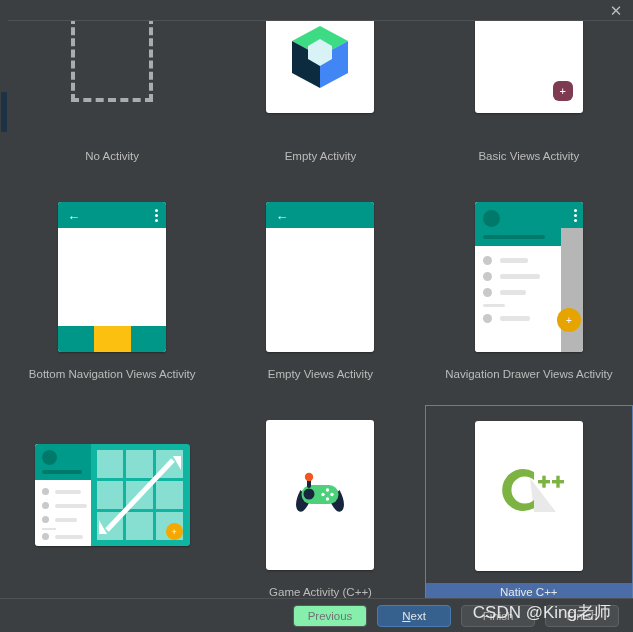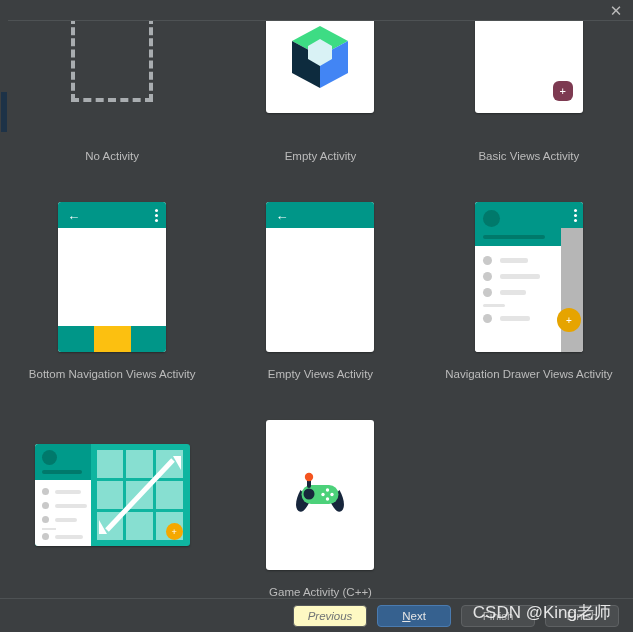--- a/index.html
+++ b/index.html
@@ -127,21 +127,21 @@
   .footer{
     position:absolute;left:0;bottom:0;width:633px;height:34px;background:#3c3f41;
     border-top:1px solid #4e5254;
     display:flex;align-items:center;justify-content:flex-end;gap:10px;padding-right:14px;box-sizing:border-box;
   }
   .btn{
     min-width:74px;height:22px;border-radius:4px;border:1px solid #5e6163;background:#4a4d4f;
     color:#b4b4b4;font-size:11.5px;display:flex;align-items:center;justify-content:center;cursor:pointer;
     box-sizing:border-box;
   }
-  .btn.disabled{color:#6f7375;border-color:#555859;background:#fef9c3;cursor:default;font-style:italic;}
+  .btn.disabled{color:#6f7375;border-color:#555859;background:#86efac;cursor:default;}
   .btn.primary{background:#36618f;border-color:#4a7bb0;color:#e6e6e6;}
   .btn.primary u{text-decoration:underline;}
   .watermark{
     position:absolute;right:22px;bottom:8px;font-size:17px;color:#ffffff;opacity:.85;
     pointer-events:none;white-space:nowrap;
   }
 </style>
 </head>
 <body>
 
@@ -322,20 +322,37 @@
                 <circle cx="39.5" cy="22.5" r="1.7" fill="#ffffff"></circle>
                 <circle cx="35" cy="27" r="1.7" fill="#ffffff"></circle>
                 <circle cx="30.5" cy="22.5" r="1.7" fill="#ffffff"></circle>
               </svg>
             </div>
           </div>
         </div>
         <div class="cap">Game Activity (C++)</div>
       </div>
 
+      <div class="cell selected">
+        <div class="thumb-wrap">
+          <div class="card phone">
+            <div style="position:absolute;left:50%;top:48%;transform:translate(-50%,-50%);">
+              <svg class="cpp" viewBox="0 0 70 58">
+                <path d="M36 16 L62 50 L40 50 Z" fill="#e9e9e9"></path>
+                <path d="M40 10 A21 21 0 1 0 40 46 L40 38 A13.5 13.5 0 1 1 40 18 Z" fill="#7cb342"></path>
+                <rect x="44" y="18" width="12" height="3.4" fill="#7cb342"></rect>
+                <rect x="48.3" y="13.7" width="3.4" height="12" fill="#7cb342"></rect>
+                <rect x="58" y="18" width="12" height="3.4" fill="#7cb342"></rect>
+                <rect x="62.3" y="13.7" width="3.4" height="12" fill="#7cb342"></rect>
+              </svg>
+            </div>
+          </div>
+        </div>
+        <div class="cap">Native C++</div>
+      </div>
 
     </div>
   </div>
 
   <div class="footer">
     <div class="btn disabled">Previous</div>
     <div class="btn primary">
         <u>N</u>
         <span>ext</span>
       </div>

